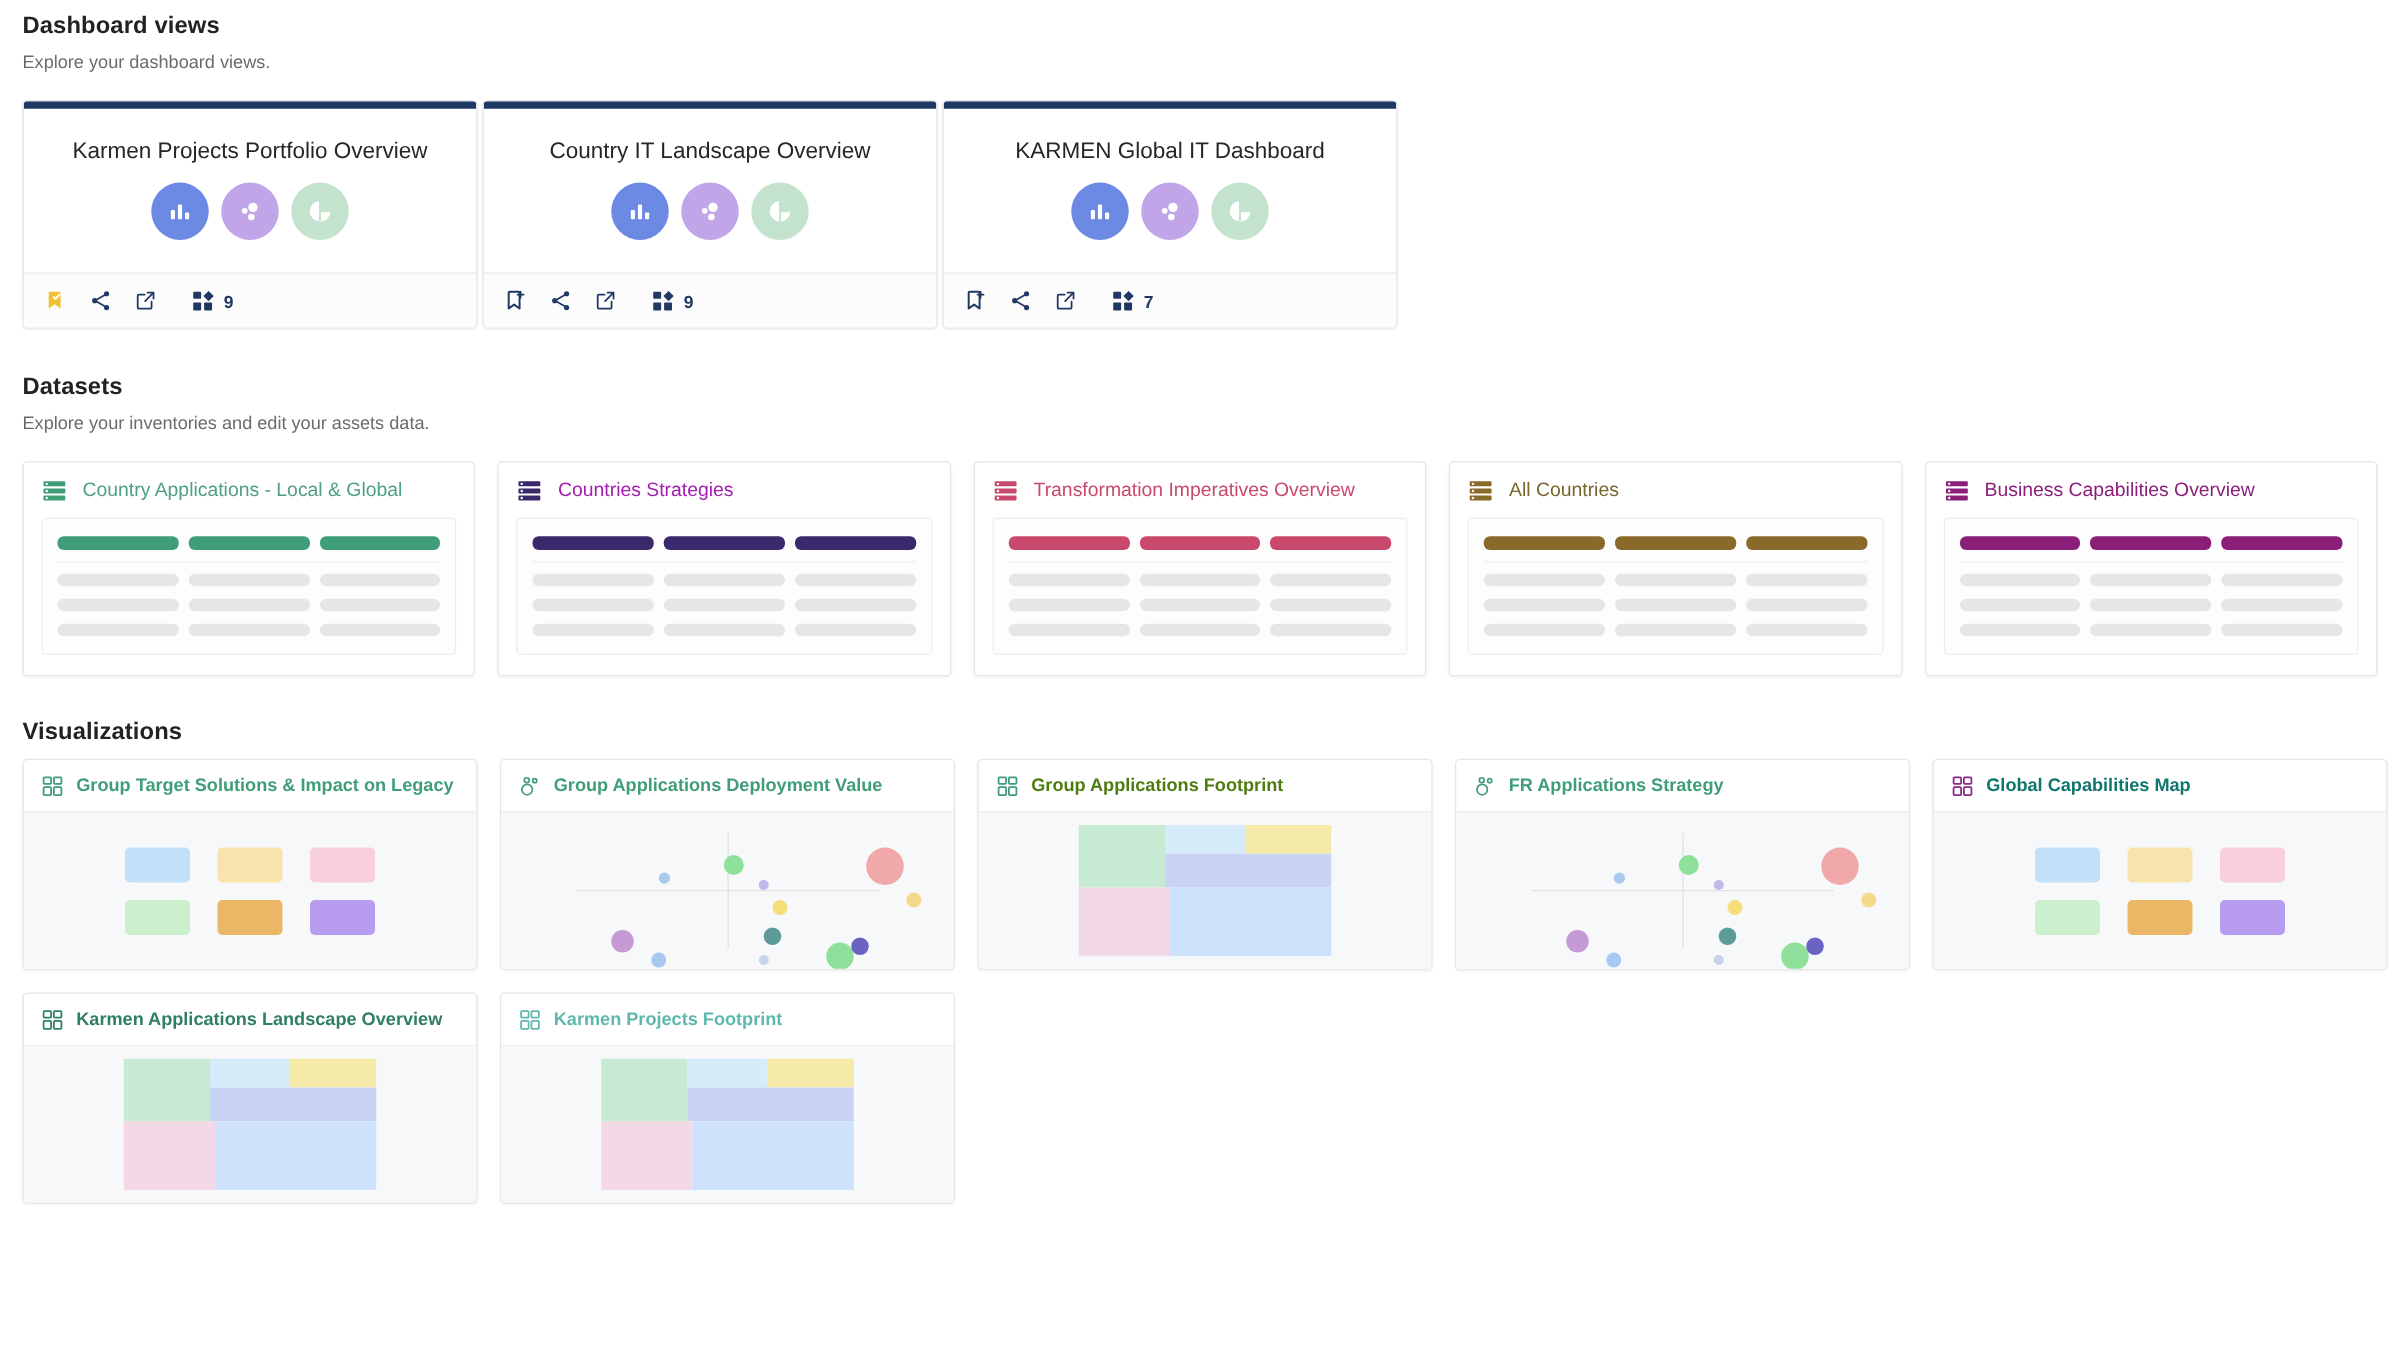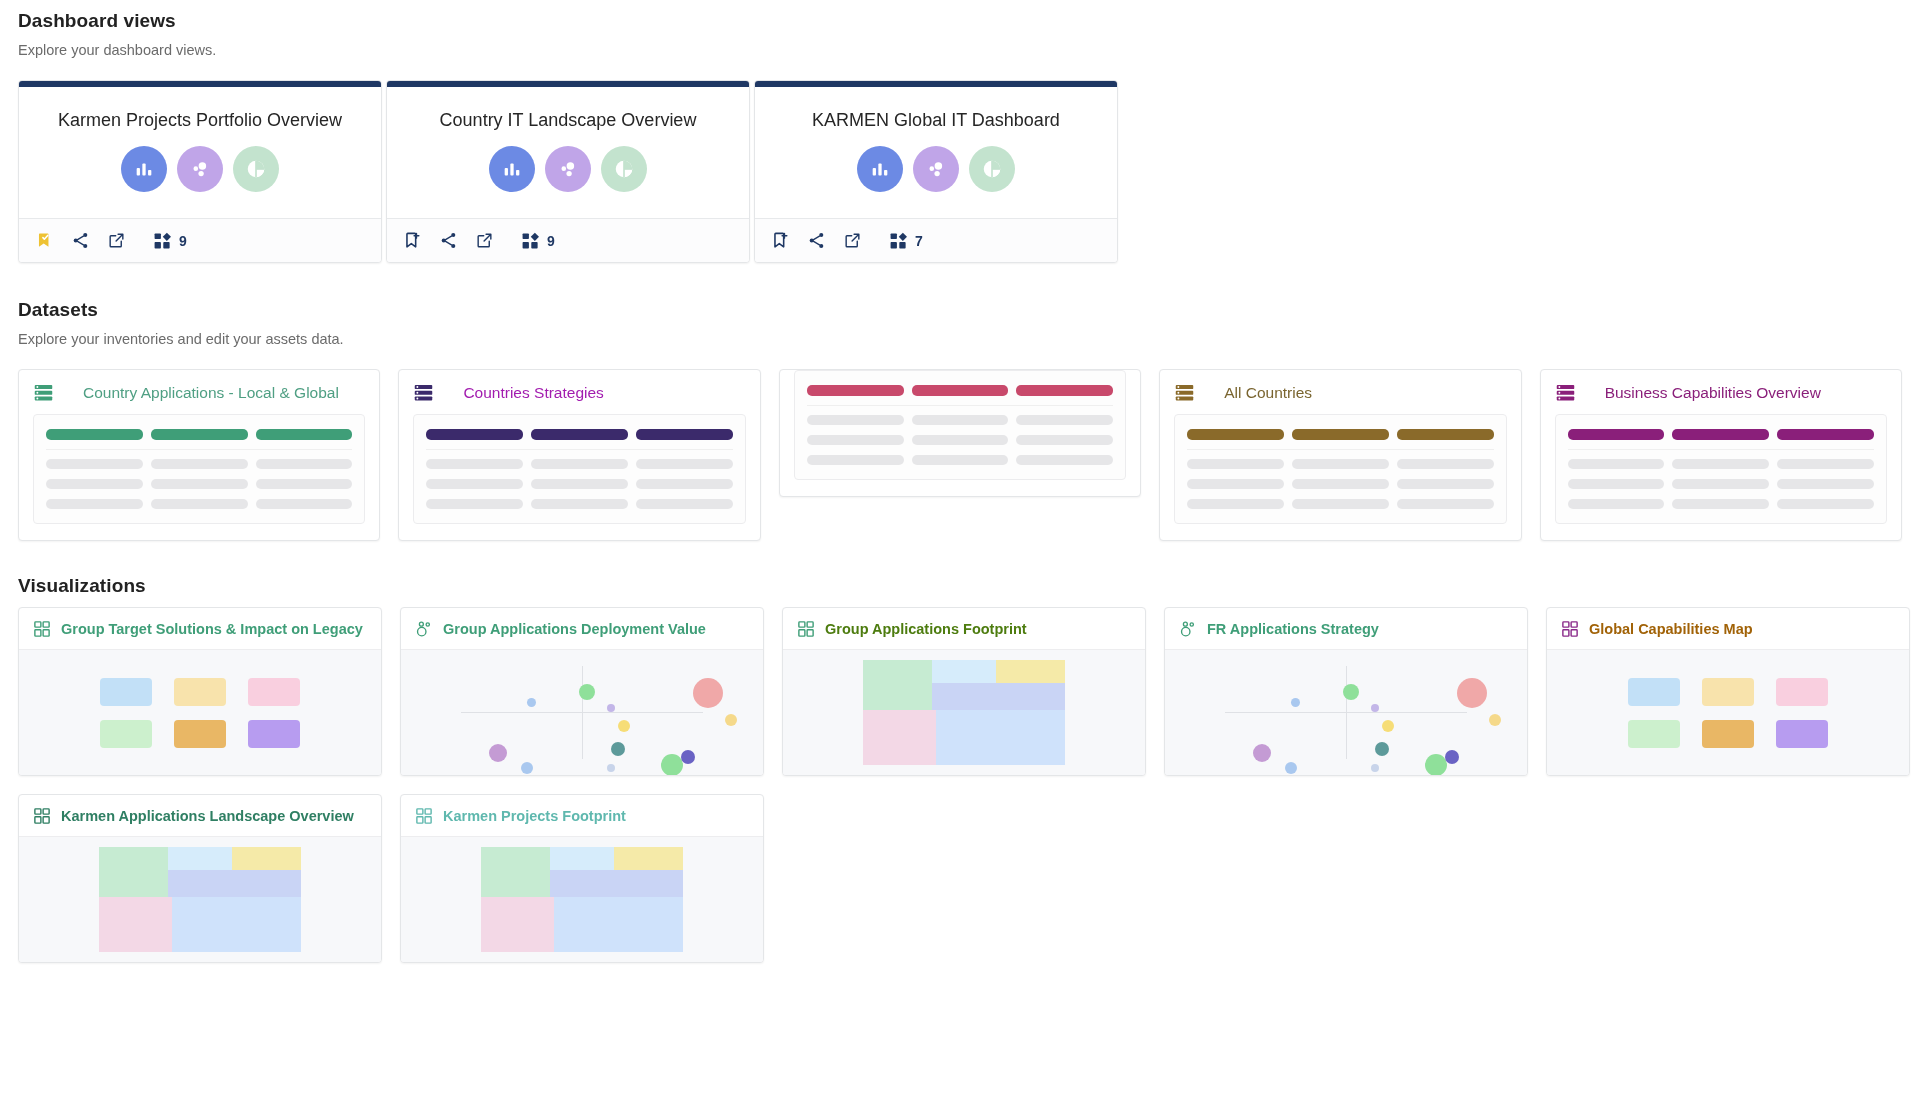--- a/index.html
+++ b/index.html
@@ -90,21 +90,21 @@
   .ds-card {
     flex: 1 1 0;
     min-width: 0;
     background: #ffffff;
     border: 1px solid #e4e6e8;
     border-radius: 4px;
     box-shadow: 0 1px 2px rgba(0,0,0,0.05);
     overflow: hidden;
   }
   .ds-head {
-    display: flex; align-items: center; gap: 29px;
+    display: flex; align-items: center; gap: 12px;
     padding: 12px 14px 11px 14px;
   }
   .ds-name {
     font-size: 15.5px;
     white-space: nowrap;
     overflow: hidden;
     text-overflow: ellipsis;
   }
   .ds-thumb {
     margin: 0 14px 16px 14px;
@@ -443,20 +443,33 @@
               <div class="ds-bar skel"></div>
             </div>
             <div class="ds-grid" style="margin-top:10px">
               <div class="ds-bar skel"></div>
               <div class="ds-bar skel"></div>
               <div class="ds-bar skel"></div>
             </div>
           </div>
         </div>
         <div class="ds-card">
+          <div class="ds-head">
+            <span>
+              <svg class="icon" width="21" height="21" viewBox="0 0 24 24" fill="#c8496b">
+                <rect x="2" y="3.5" width="20" height="4.6" rx="1"></rect>
+                <rect x="2" y="10" width="20" height="4.6" rx="1"></rect>
+                <rect x="2" y="16.5" width="20" height="4.6" rx="1"></rect>
+                <circle cx="5" cy="5.8" r="1.1" fill="#ffffff"></circle>
+                <circle cx="5" cy="12.3" r="1.1" fill="#ffffff"></circle>
+                <circle cx="5" cy="18.8" r="1.1" fill="#ffffff"></circle>
+              </svg>
+            </span>
+            <span class="ds-name" style="color:#c8496b">Transformation Imperatives Overview</span>
+          </div>
           <div class="ds-thumb">
             <div class="ds-grid">
               <div class="ds-bar head" style="background:#c8496b"></div>
               <div class="ds-bar head" style="background:#c8496b"></div>
               <div class="ds-bar head" style="background:#c8496b"></div>
             </div>
             <div class="ds-sep"></div>
             <div class="ds-grid" style="margin-top:0">
               <div class="ds-bar skel"></div>
               <div class="ds-bar skel"></div>
@@ -666,21 +679,21 @@
           <div class="viz-card">
             <div class="viz-head">
               <span>
                 <svg class="icon" width="18" height="18" viewBox="0 0 24 24" fill="none" stroke="#8a2a8a" stroke-width="1.9">
                   <rect x="2.5" y="2.5" width="8" height="7" rx="1"></rect>
                   <rect x="13.5" y="2.5" width="8" height="7" rx="1"></rect>
                   <rect x="2.5" y="13" width="8" height="8.5" rx="1"></rect>
                   <rect x="13.5" y="13" width="8" height="8.5" rx="1"></rect>
                 </svg>
               </span>
-              <span class="viz-name" style="color:#a16207">Global Capabilities Map</span>
+              <span class="viz-name" style="color:#0f766e">Global Capabilities Map</span>
             </div>
             <div class="viz-thumb">
               <div class="m-grid">
                 <div class="m-cell" style="background:#c2e0f7"></div>
                 <div class="m-cell" style="background:#f8e3ac"></div>
                 <div class="m-cell" style="background:#f9cfdf"></div>
                 <div class="m-cell" style="background:#ccf0cd"></div>
                 <div class="m-cell" style="background:#e9b765"></div>
                 <div class="m-cell" style="background:#b79cf0"></div>
               </div>

